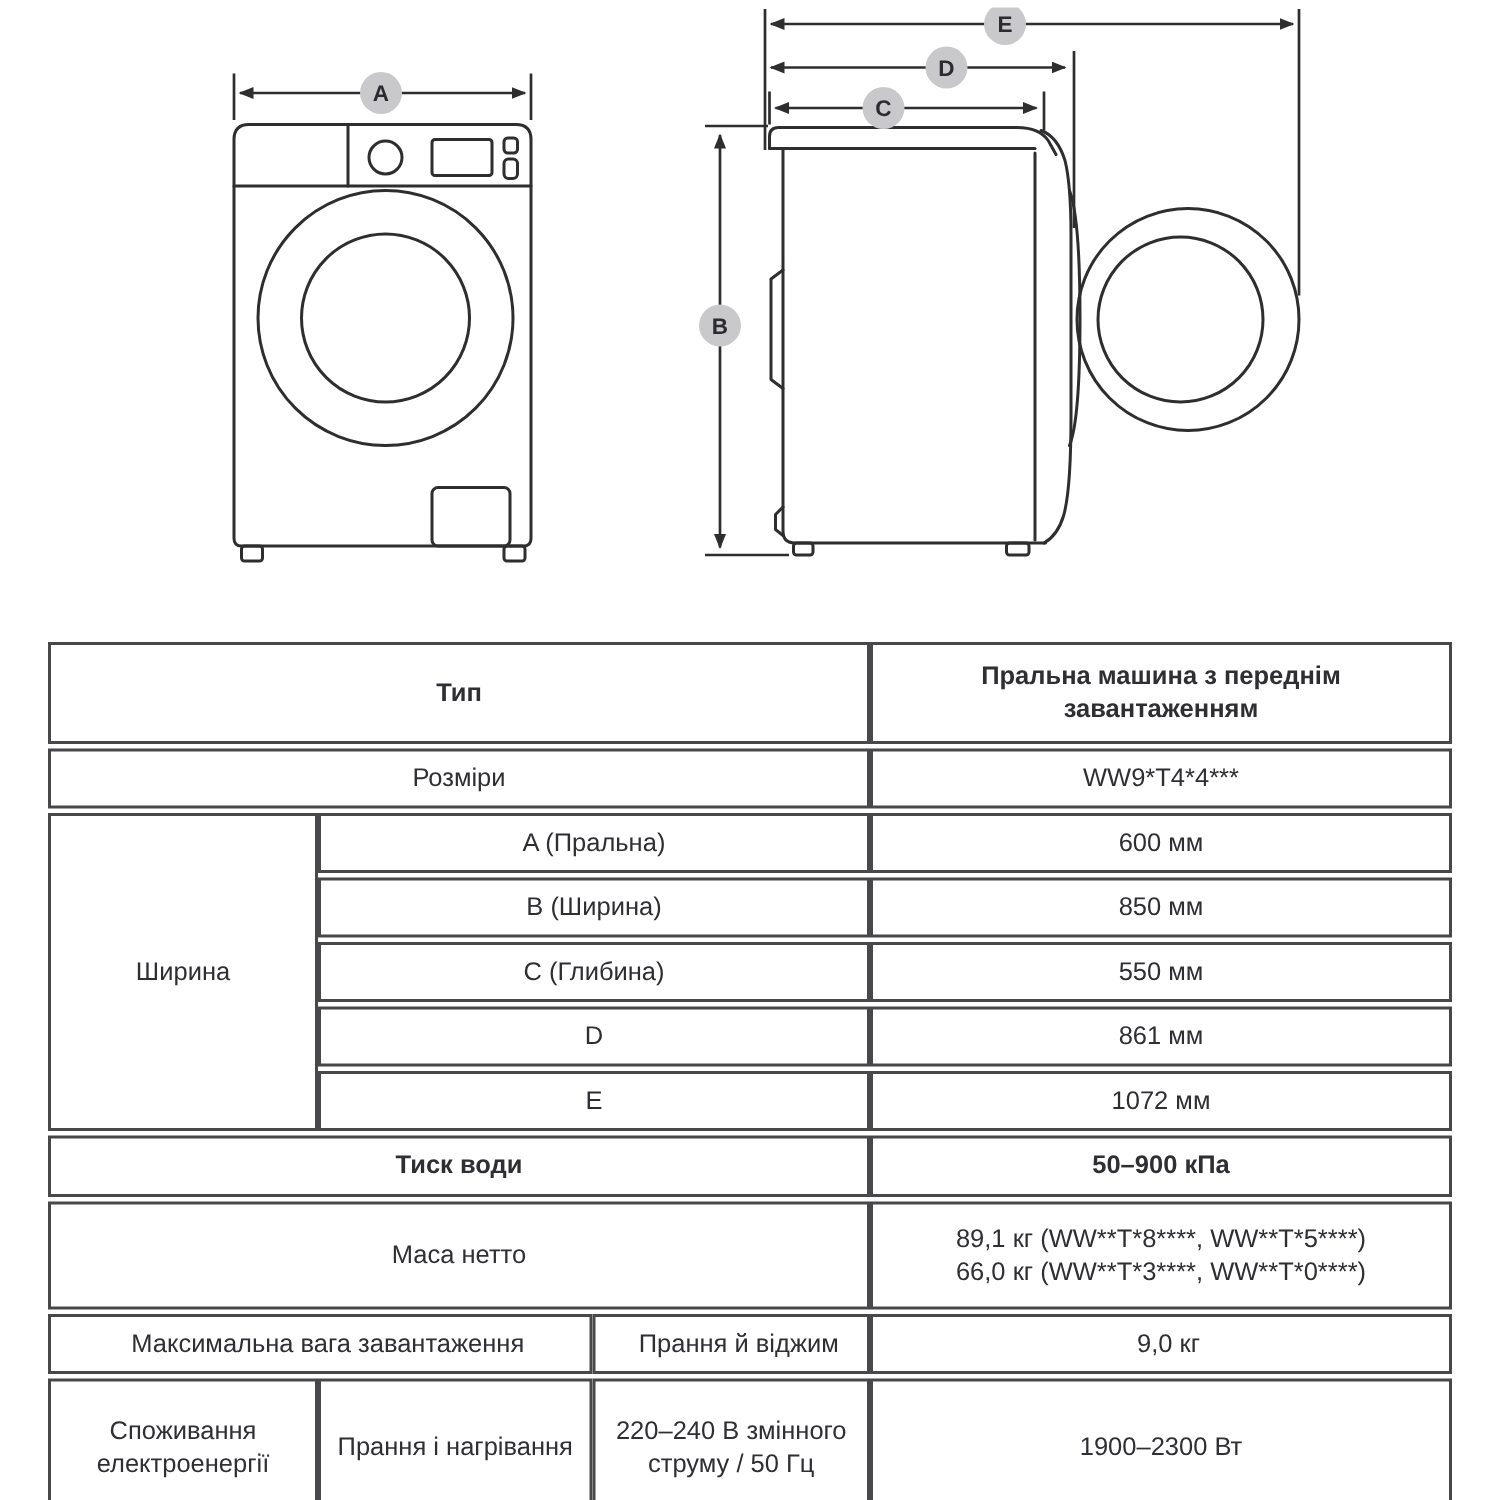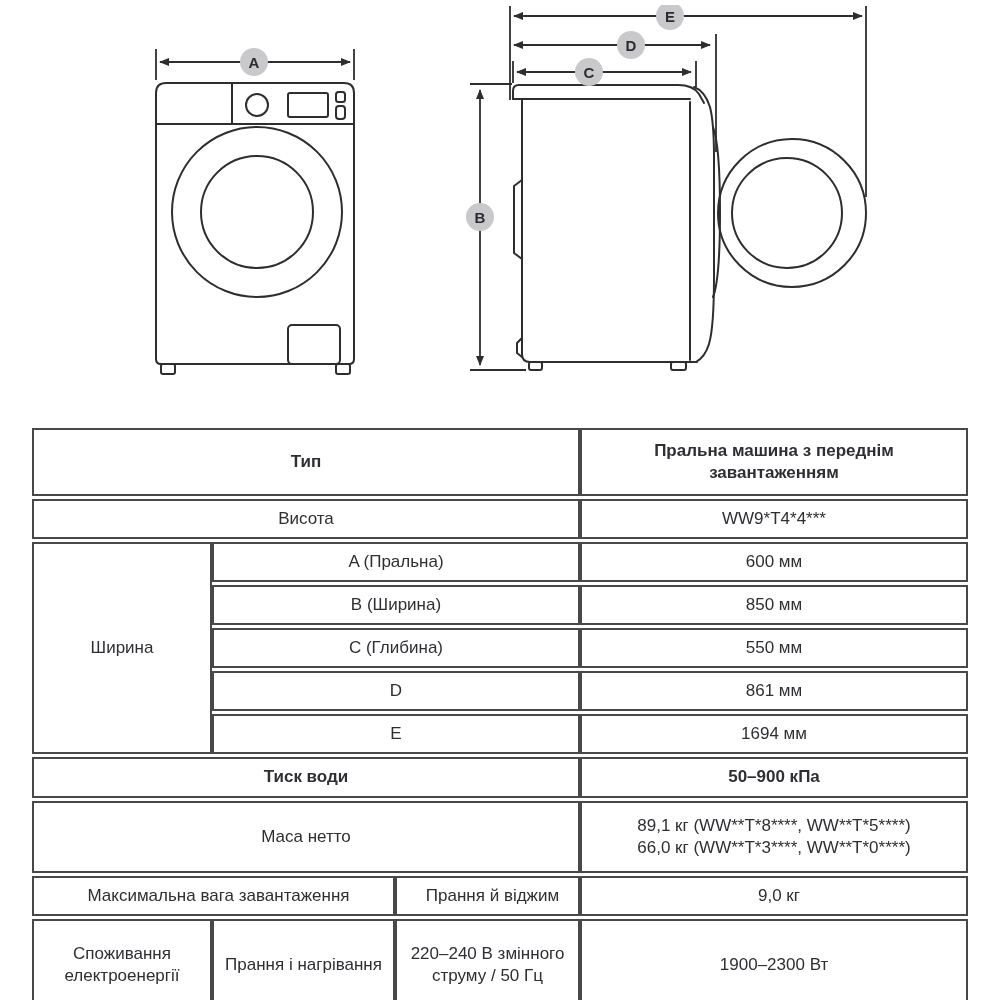--- a/index.html
+++ b/index.html
@@ -137,21 +137,21 @@
         <col style="width:388px">
     </colgroup>
     <tbody>
       <tr class="r-type">
         <td class="hdr" colspan="3">Тип</td>
         <td class="hdr">
           <span class="wrapnarrow">Пральна машина з переднім завантаженням</span>
         </td>
       </tr>
       <tr class="r-model">
-        <td class="lab" colspan="3">Висота</td>
+        <td class="lab" colspan="3">Розміри</td>
         <td class="val">WW9*T4*4***</td>
       </tr>
       <tr class="r-dim">
         <td class="lab" rowspan="5">Ширина</td>
         <td class="sub" colspan="2">A (Пральна)</td>
         <td class="val">600 мм</td>
       </tr>
       <tr class="r-dim">
         <td class="sub" colspan="2">B (Ширина)</td>
         <td class="val">850 мм</td>
@@ -159,21 +159,21 @@
       <tr class="r-dim">
         <td class="sub" colspan="2">C (Глибина)</td>
         <td class="val">550 мм</td>
       </tr>
       <tr class="r-dim">
         <td class="sub" colspan="2">D</td>
         <td class="val">861 мм</td>
       </tr>
       <tr class="r-dim">
         <td class="sub" colspan="2">E</td>
-        <td class="val">1694 мм</td>
+        <td class="val">1072 мм</td>
       </tr>
       <tr class="r-press">
         <td class="lab" colspan="3">Тиск води</td>
         <td class="val">50–900 кПа</td>
       </tr>
       <tr class="r-mass">
         <td class="lab" colspan="3">Маса нетто</td>
         <td class="val">
           <div>89,1 кг (WW**T*8****, WW**T*5****)</div>
           <div>66,0 кг (WW**T*3****, WW**T*0****)</div>

